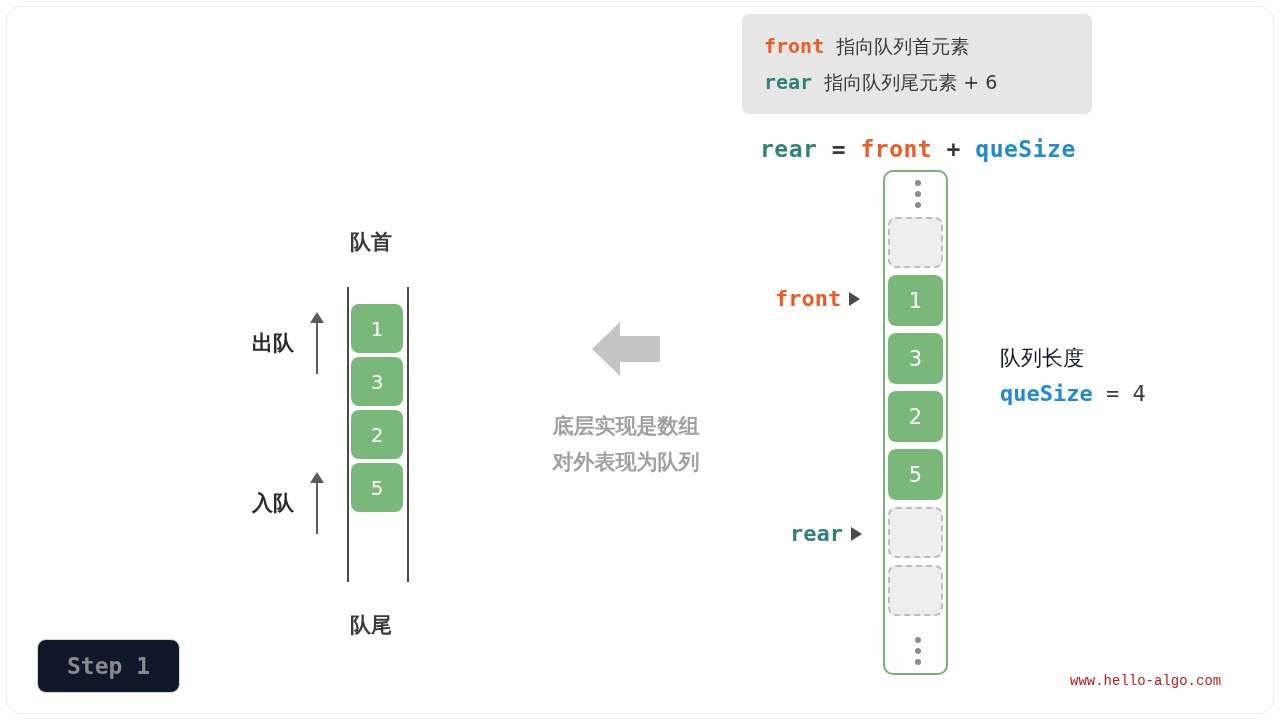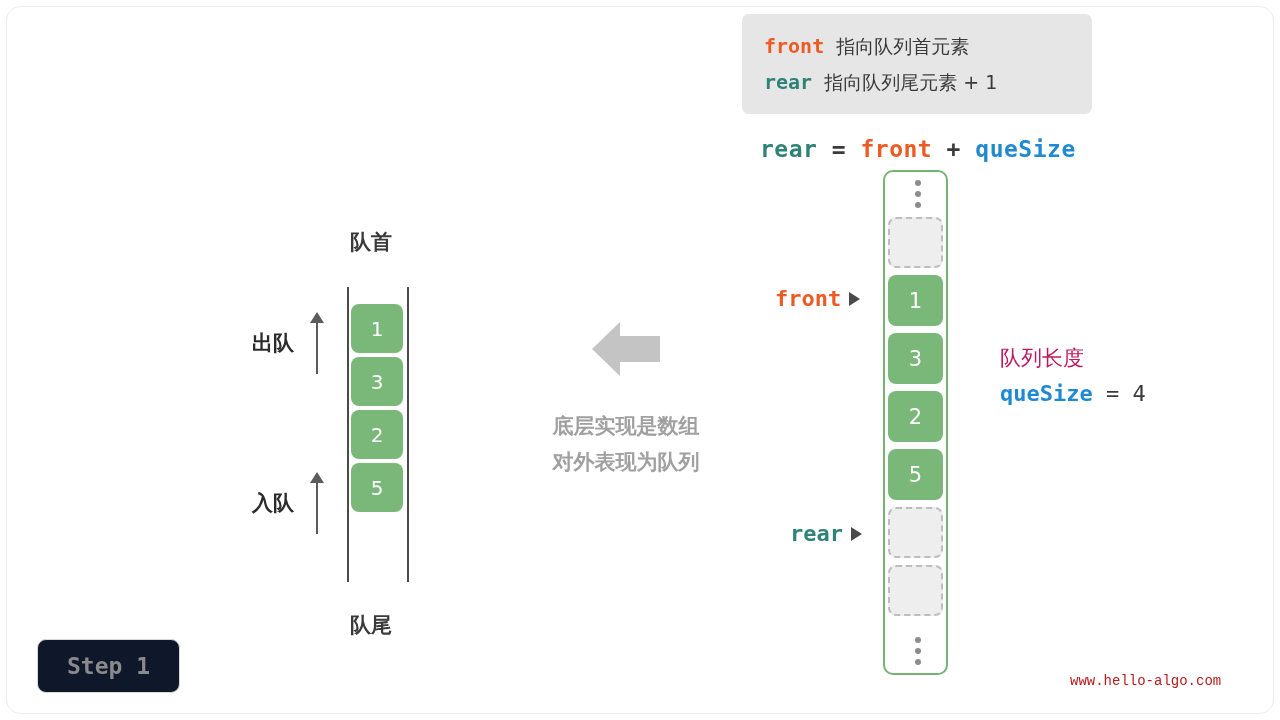--- a/index.html
+++ b/index.html
@@ -152,21 +152,21 @@
   
   .quesize-note {
     position: absolute;
     left: 1000px;
     top: 340px;
     white-space: nowrap;
   }
   .quesize-note .cn {
     font-family: "DejaVu Sans", "Liberation Sans", sans-serif;
     font-size: 21px;
-    color: #be185d;
+    color: #0f172a;
     line-height: 36px;
   }
   .quesize-note .code {
     font-family: "DejaVu Sans Mono", "Liberation Mono", monospace;
     font-size: 22px;
     line-height: 36px;
   }
   .quesize-note .kw-size { color: #1f8ad2; font-weight: bold; }
   .quesize-note .op { color: #3a3a3a; }
 
@@ -304,21 +304,21 @@
 
   <div class="card-frame"></div>
 
   <div class="legend-box">
     <div class="legend-line">
       <span class="kw-front">front</span>
       <span class="cn">指向队列首元素</span>
     </div>
     <div class="legend-line">
       <span class="kw-rear">rear</span>
-      <span class="cn">指向队列尾元素 + 1</span>
+      <span class="cn">指向队列尾元素 + 6</span>
     </div>
   </div>
 
   <div class="formula">
     <span class="kw-rear">rear</span>
     <span class="op">=</span>
     <span class="kw-front">front</span>
     <span class="op">+</span>
     <span class="kw-size">queSize</span>
   </div>

